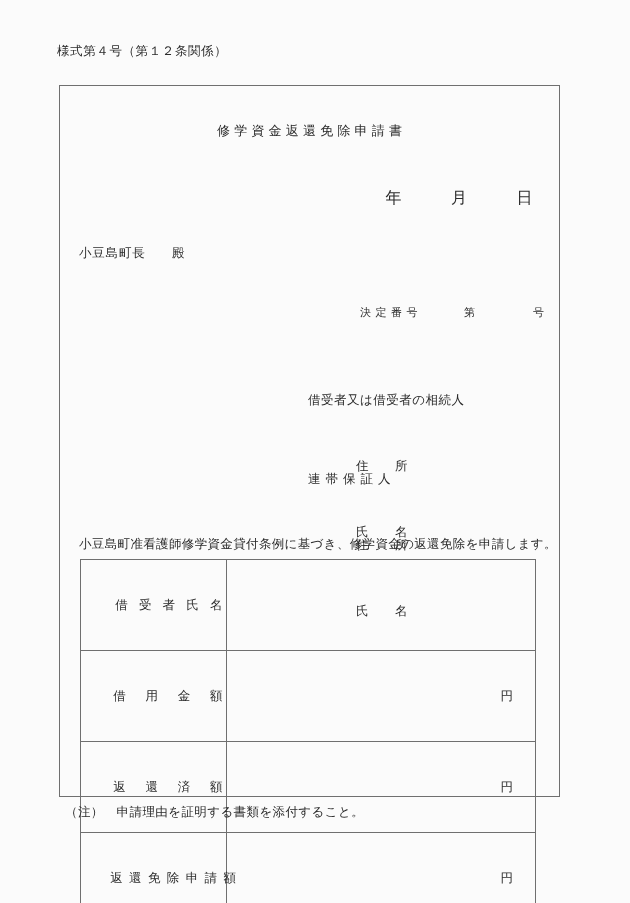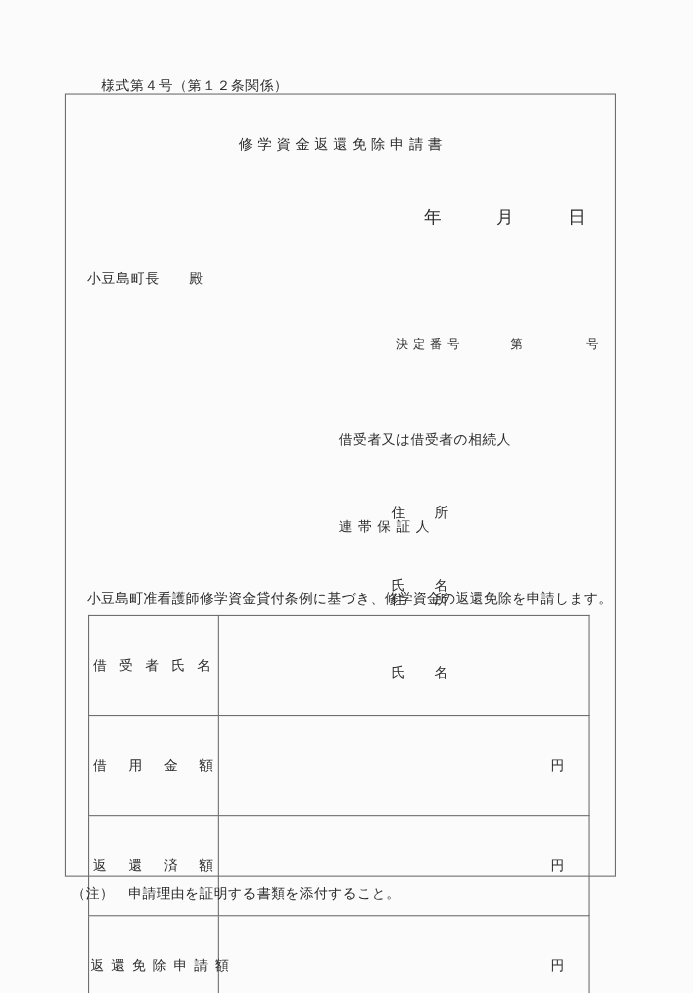--- a/index.html
+++ b/index.html
@@ -17,25 +17,24 @@
   }
   .page {
     position: absolute;
     inset: 0;
   }
 
   
   .form-number {
     position: absolute;
     left: 57px;
-    top: 70px;
+    top: 43px;
     font-size: 12.5px;
     letter-spacing: 0.6px;
     white-space: pre;
-    margin-left: 35px;
   }
 
   
   .frame {
     position: absolute;
     left: 59px;
     top: 85px;
     width: 501px;
     height: 712px;
     border: 1px solid #6f6f6f;
@@ -116,23 +115,24 @@
   }
   .form-table td {
     border: 1px solid #6f6f6f;
     height: 40px;
     font-size: 12.5px;
     vertical-align: middle;
     padding: 0;
   }
   .form-table td.label {
     width: 117px;
-    text-align: left;
+    text-align: right;
     white-space: pre;
     line-height: 18px;
+    padding-left: 28px;
   }
   .form-table td.label .lbl-spread {
     display: block;
     letter-spacing: 3.6px;
     text-indent: 3.6px;
   }
   .form-table td.label .lbl-tight {
     display: block;
     letter-spacing: 1.2px;
     text-indent: 1.2px;

